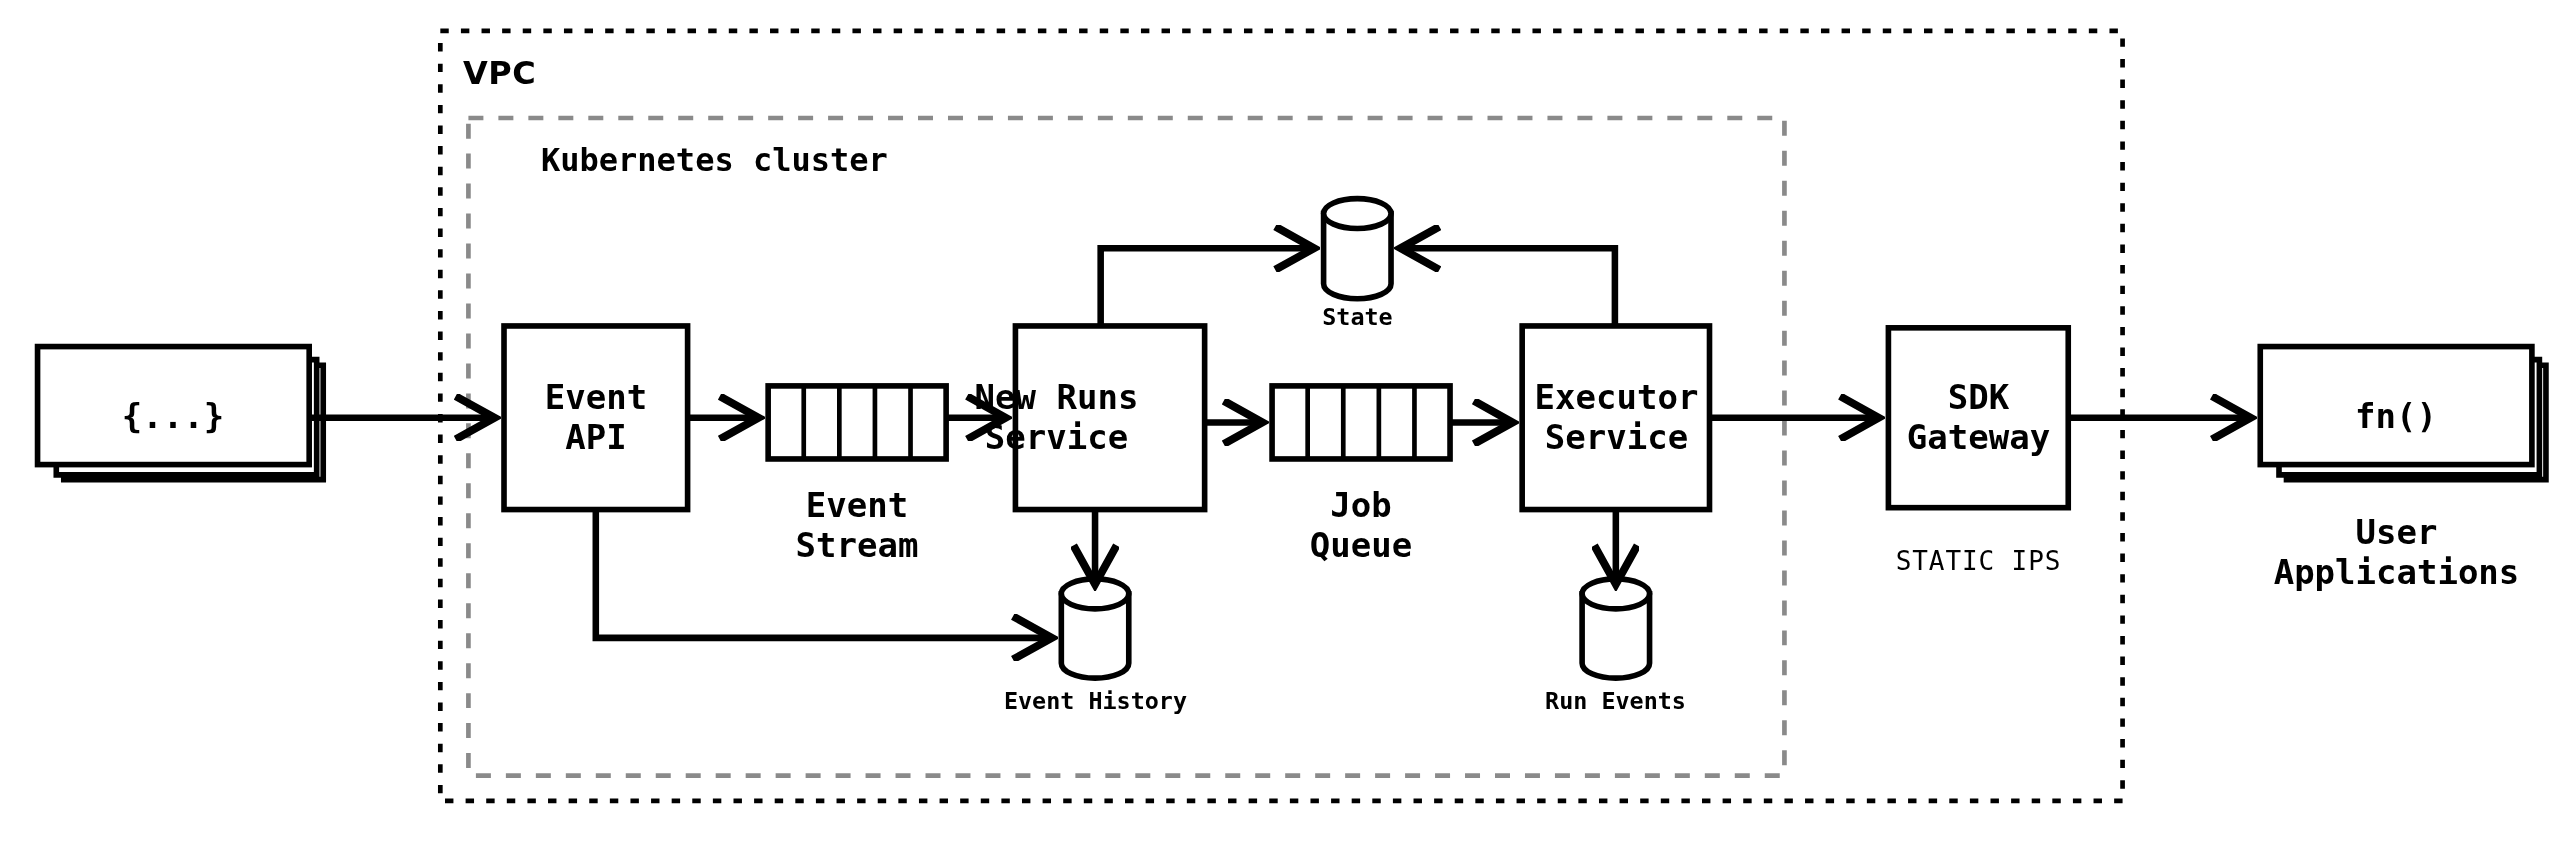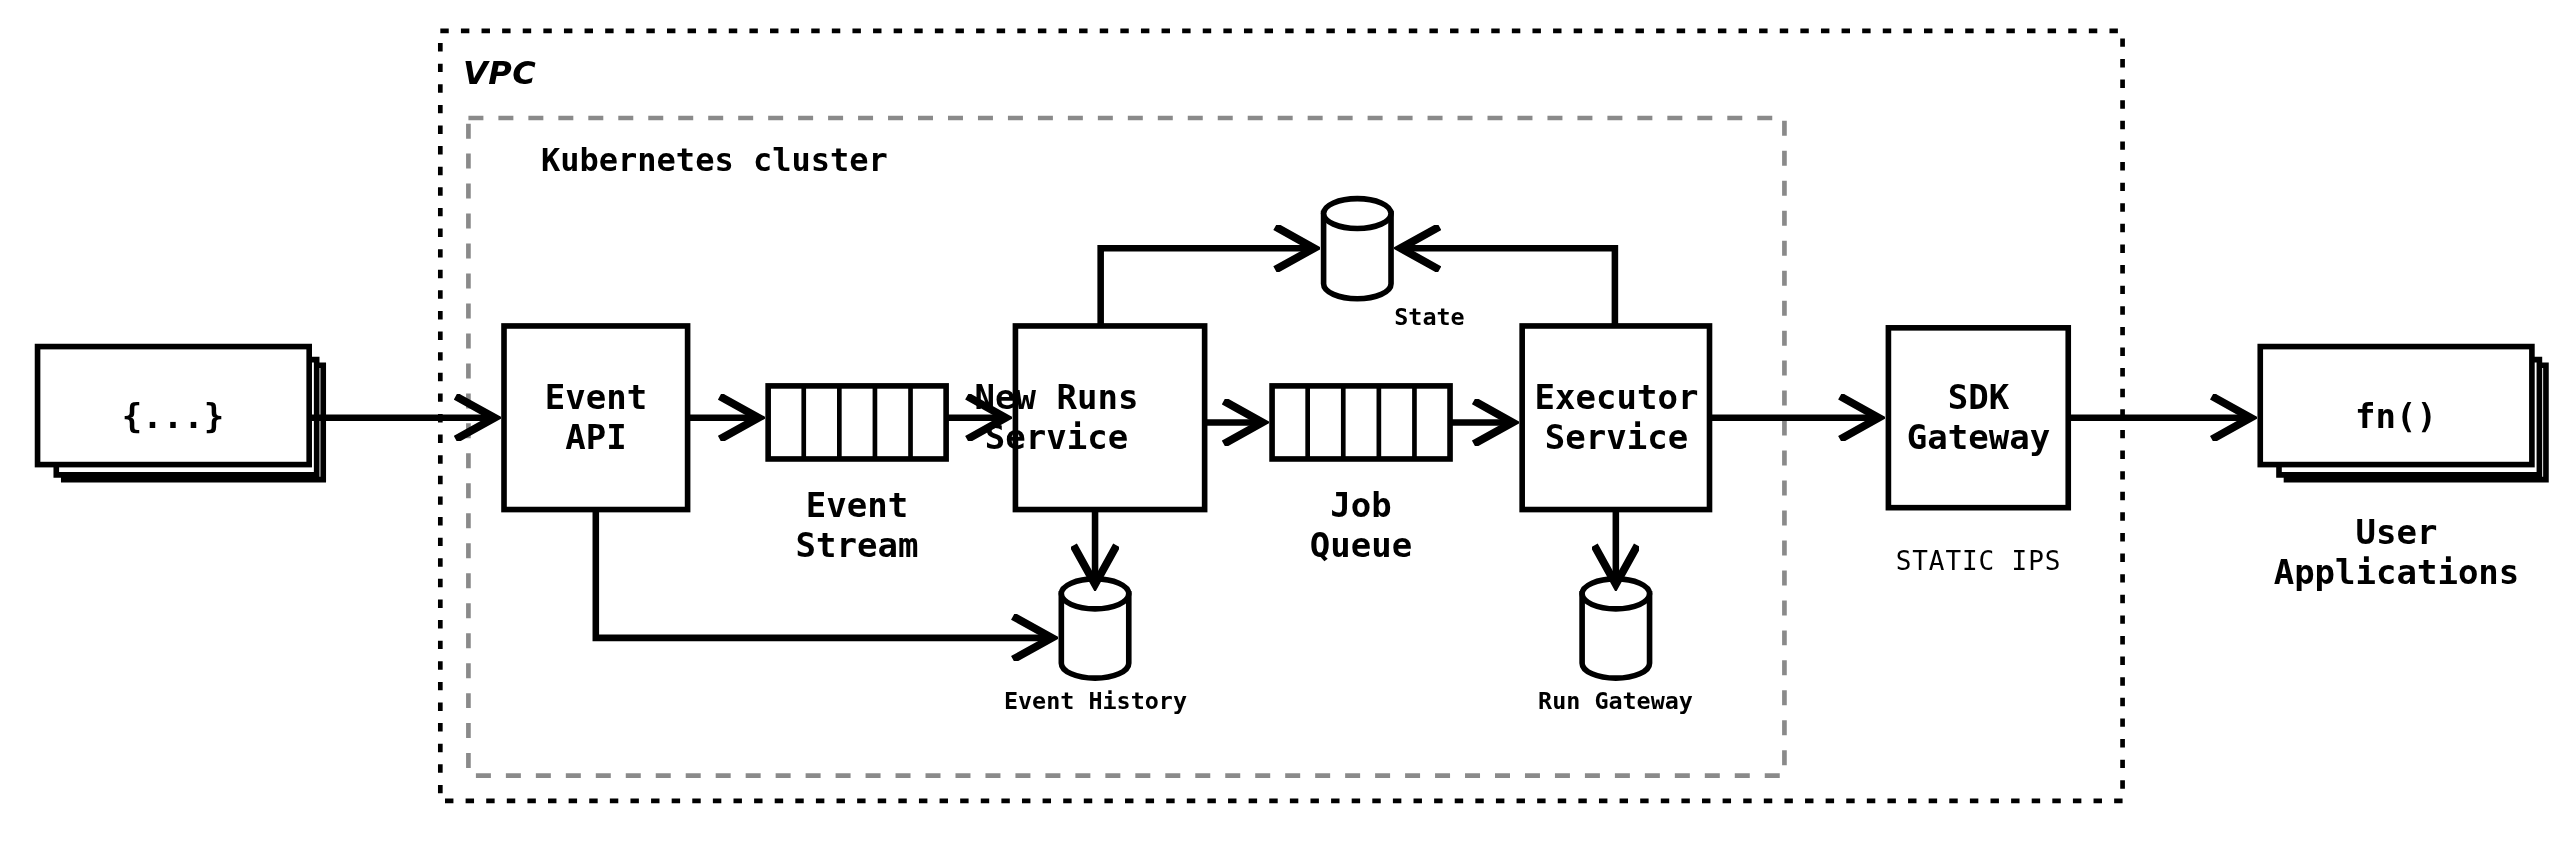--- a/index.html
+++ b/index.html
@@ -147,46 +147,46 @@
       <path d="M 1724 348 L 1724 265 L 1496 265" marker-end="url(#arrowOpen)"></path>
 
       <path d="M 1725 544 L 1725 623" marker-end="url(#arrowOpen)"></path>
 
       <line x1="1825" y1="446" x2="2005" y2="446" marker-end="url(#arrowOpen)"></line>
 
       <line x1="2208" y1="446" x2="2402" y2="446" marker-end="url(#arrowOpen)"></line>
     </g>
   </svg>
 
-  <div class="zone-label vpc-label" style="left:463px; top:54px;font-style:italic;">VPC</div>
+  <div class="zone-label vpc-label" style="left:463px; top:54px;">VPC</div>
 
   <div class="zone-label k8s-label" style="left:493px; top:141px;margin-left:48px;">Kubernetes cluster</div>
 
   <div class="node-text box-label" style="left:37px; top:396px; width:272px;">{...}</div>
 
   <div class="node-text box-label" style="left:504px; top:377px; width:184px;">Event
 API</div>
 
   <div class="node-text under-label" style="left:754px; top:485px; width:206px;">Event
 Stream</div>
 
   <div class="node-text box-label" style="left:957px; top:377px; width:199px;">New Runs
 Service</div>
 
-  <div class="node-text small-label" style="left:1336px; top:304px; width:187px;text-align:center;">State</div>
+  <div class="node-text small-label" style="left:1264px; top:304px; width:187px;text-align:center;">State</div>
 
   <div class="node-text under-label" style="left:1258px; top:485px; width:206px;">Job
 Queue</div>
 
   <div class="node-text box-label" style="left:1517px; top:377px; width:199px;text-align:center;">Executor
 Service</div>
 
   <div class="node-text small-label" style="left:983px; top:688px; width:225px;">Event History</div>
 
-  <div class="node-text small-label" style="left:1503px; top:688px; width:225px;">Run Gateway</div>
+  <div class="node-text small-label" style="left:1503px; top:688px; width:225px;">Run Events</div>
 
   <div class="node-text box-label" style="left:1885px; top:377px; width:187px;">SDK
 Gateway</div>
   <div class="node-text static-ips" style="left:1885px; top:521px; width:187px;margin-top:25px;">STATIC IPS</div>
 
   <div class="node-text box-label" style="left:2260px; top:396px; width:272px;">fn()</div>
   <div class="node-text under-label" style="left:2242px; top:512px; width:309px;">User
 Applications</div>
 
 </div>

